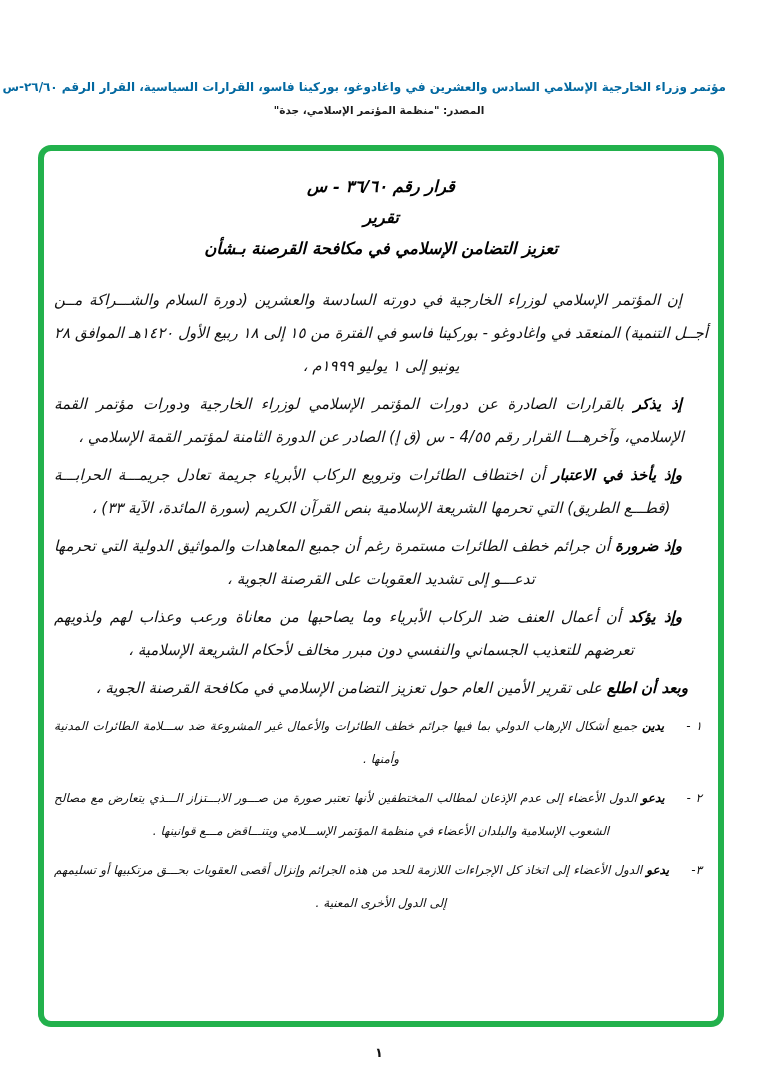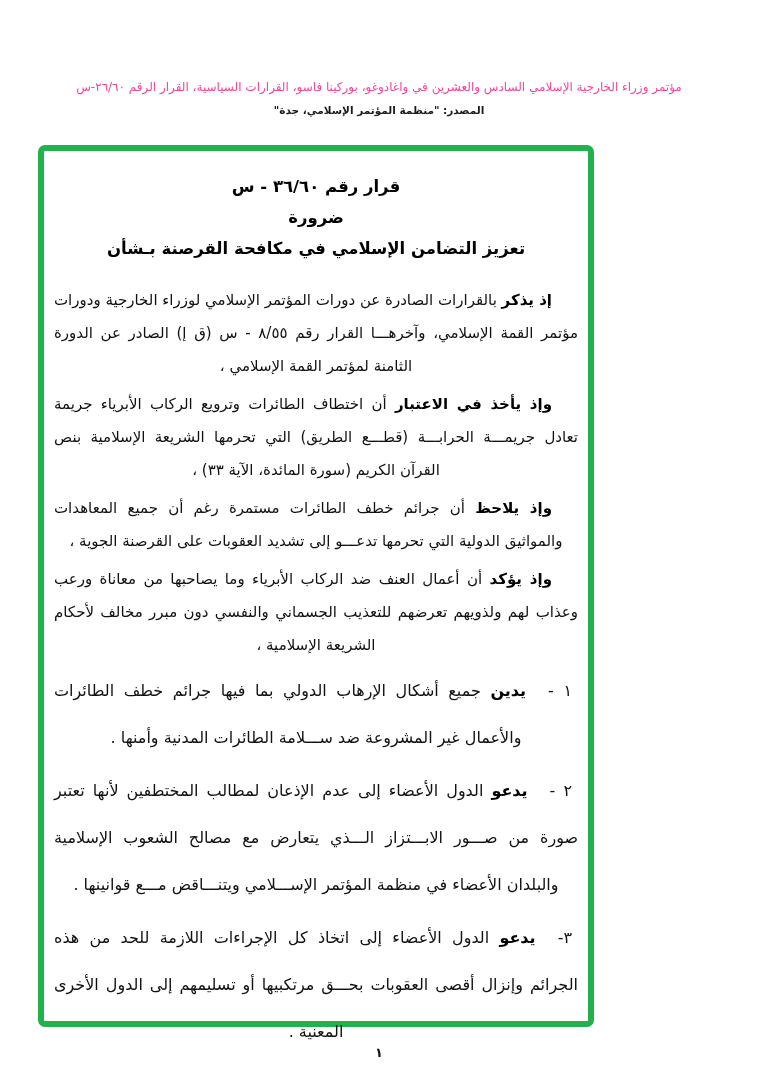--- a/index.html
+++ b/index.html
@@ -4,77 +4,79 @@
 <style>
   html,body{margin:0;padding:0;background:#ffffff;}
   body{
     width:758px;height:1078px;position:relative;overflow:hidden;
     font-family:"DejaVu Sans",sans-serif;color:#111;
   }
   .header{
     position:absolute;top:80px;right:32px;left:32px;direction:rtl;
   }
   .header-line1{
-    font-size:12px;font-weight:normal;text-align:center;white-space:nowrap;
-    letter-spacing:0;color:#ec4899;
+    font-size:12px;font-weight:bold;text-align:center;white-space:nowrap;
+    letter-spacing:0;color:#0369a1;
   }
   .header-line2{
     font-size:10.5px;font-weight:bold;text-align:center;margin-top:10px;color:#1a1a1a;
   }
   .green-box{
-    position:absolute;left:38px;top:145px;width:556px;height:882px;
-    box-sizing:border-box;border:6px solid #22b14c;border-radius:7px;
-    padding:20px 10px 0 10px;direction:rtl;
+    position:absolute;left:38px;top:145px;width:686px;height:882px;
+    box-sizing:border-box;border:6px solid #22b14c;border-radius:13px;
+    padding:20px 10px 0 10px;direction:rtl;font-style:italic;
   }
   .title-block{
     text-align:center;font-weight:bold;font-size:16.5px;line-height:31px;
     margin-bottom:20px;color:#000;
   }
   .para{
     font-size:15px;line-height:33px;margin:0 0 5px 0;
     text-align:justify;text-align-last:center;text-indent:26px;color:#111;
   }
   .para b,.item b{font-weight:bold;color:#000000;}
   .para.single{text-align:right;text-align-last:right;}
   .para.single.deep{text-indent:66px;}
   .para.single.shallow{text-indent:20px;}
   .item{
-    font-size:16px;line-height:47px;margin:0 0 6px 0;
+    font-size:12px;line-height:33px;margin:0 0 6px 0;
     text-align:justify;text-align-last:center;text-indent:6px;color:#111;
   }
   .item .num{margin-left:22px;}
   .page-number{
     position:absolute;bottom:18px;left:0;right:0;text-align:center;
     font-size:13px;font-weight:bold;direction:rtl;
   }
 </style>
 </head>
 <body>
 
 <div class="header">
   <div class="header-line1">مؤتمر وزراء الخارجية الإسلامي السادس والعشرين في واغادوغو، بوركينا فاسو، القرارات السياسية، القرار الرقم ٢٦/٦٠-س</div>
   <div class="header-line2">المصدر:  "منظمة المؤتمر الإسلامي، جدة"</div>
 </div>
 
 <div class="green-box">
   <div class="title-block">
     <div>قرار رقم ٣٦/٦٠ - س</div>
-    <div>ضرورة</div>
+    <div>تقرير</div>
     <div>تعزيز التضامن الإسلامي في مكافحة القرصنة بـشأن</div>
   </div>
 
+  <p class="para"><b></b><span>إن المؤتمر الإسلامي لوزراء الخارجية في دورته السادسة والعشرين (دورة السلام والشـــراكة مــن أجــل التنمية) المنعقد في واغادوغو - بوركينا فاسو في الفترة من ١٥ إلى ١٨ ربيع الأول ١٤٢٠هـ الموافق ٢٨ يونيو إلى ١ يوليو ١٩٩٩م ،</span></p>
 
-  <p class="para"><b>إذ يذكر</b><span> بالقرارات الصادرة عن دورات المؤتمر الإسلامي لوزراء الخارجية ودورات مؤتمر القمة الإسلامي، وآخرهـــا القرار رقم ٨/٥٥ - س (ق إ) الصادر عن الدورة الثامنة لمؤتمر القمة الإسلامي ،</span></p>
+  <p class="para"><b>إذ يذكر</b><span> بالقرارات الصادرة عن دورات المؤتمر الإسلامي لوزراء الخارجية ودورات مؤتمر القمة الإسلامي، وآخرهـــا القرار رقم 4/٥٥ - س (ق إ) الصادر عن الدورة الثامنة لمؤتمر القمة الإسلامي ،</span></p>
 
   <p class="para"><b>وإذ يأخذ في الاعتبار</b><span> أن اختطاف الطائرات وترويع الركاب الأبرياء جريمة تعادل جريمـــة الحرابـــة (قطـــع الطريق) التي تحرمها الشريعة الإسلامية بنص القرآن الكريم (سورة المائدة، الآية ٣٣) ،</span></p>
 
-  <p class="para"><b>وإذ يلاحظ</b><span> أن جرائم خطف الطائرات مستمرة رغم أن جميع المعاهدات والمواثيق الدولية التي تحرمها تدعـــو إلى تشديد العقوبات على القرصنة الجوية ،</span></p>
+  <p class="para"><b>وإذ ضرورة</b><span> أن جرائم خطف الطائرات مستمرة رغم أن جميع المعاهدات والمواثيق الدولية التي تحرمها تدعـــو إلى تشديد العقوبات على القرصنة الجوية ،</span></p>
 
   <p class="para"><b>وإذ يؤكد</b><span> أن أعمال العنف ضد الركاب الأبرياء وما يصاحبها من معاناة ورعب وعذاب لهم ولذويهم تعرضهم للتعذيب الجسماني والنفسي دون مبرر مخالف لأحكام الشريعة الإسلامية ،</span></p>
 
+  <p class="para single shallow"><b>وبعد أن اطلع</b><span> على تقرير الأمين العام حول تعزيز التضامن الإسلامي في مكافحة القرصنة الجوية ،</span></p>
 
 
   <p class="item"><span class="num">١ -</span><b>يدين</b><span> جميع أشكال الإرهاب الدولي بما فيها جرائم خطف الطائرات والأعمال غير المشروعة ضد ســـلامة الطائرات المدنية وأمنها .</span></p>
 
   <p class="item"><span class="num">٢ -</span><b>يدعو</b><span> الدول الأعضاء إلى عدم الإذعان لمطالب المختطفين لأنها تعتبر صورة من صـــور الابـــتزاز الـــذي يتعارض مع مصالح الشعوب الإسلامية والبلدان الأعضاء في منظمة المؤتمر الإســـلامي ويتنـــاقض مـــع قوانينها .</span></p>
 
   <p class="item"><span class="num">٣-</span><b>يدعو</b><span> الدول الأعضاء إلى اتخاذ كل الإجراءات اللازمة للحد من هذه الجرائم وإنزال أقصى العقوبات بحـــق مرتكبيها أو تسليمهم إلى الدول الأخرى المعنية .</span></p>
 </div>
 
 <div class="page-number">١</div>

